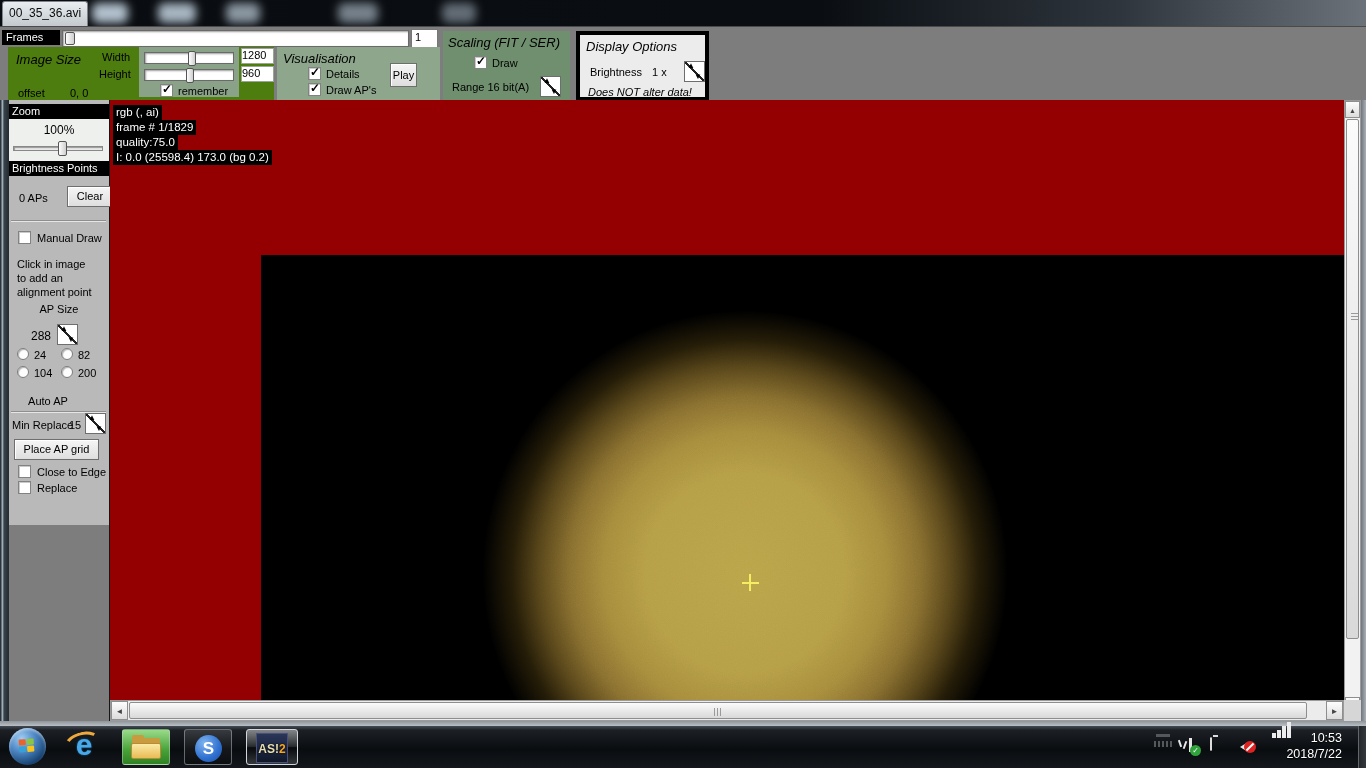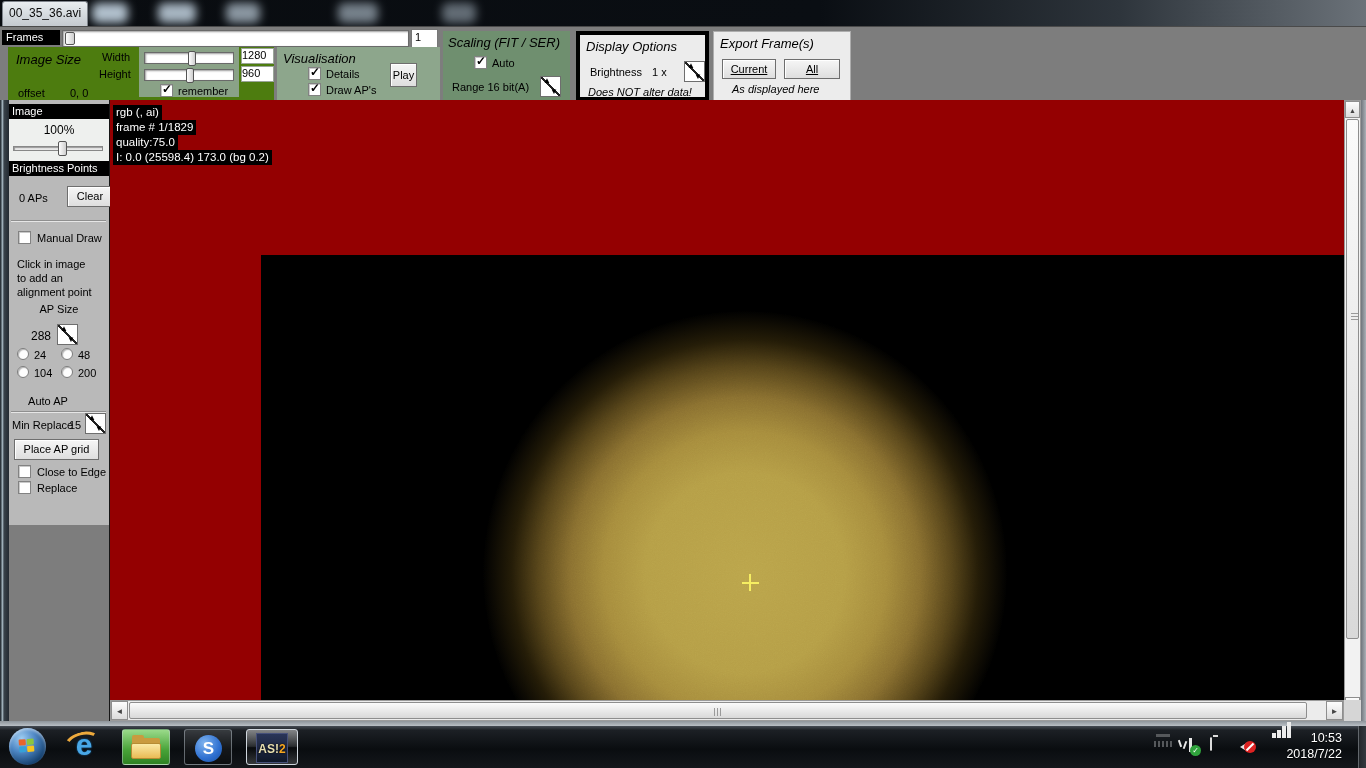--- a/index.html
+++ b/index.html
@@ -191,50 +191,44 @@
       </span>
     <div class="abs" style="left:49px;top:37px">Draw AP's</div>
     <div class="btn3d" style="left:113px;top:16px;width:27px;height:24px;line-height:22px">Play</div>
   </div>
 
   <div class="panel p-scaling">
     <div class="abs panel-title" style="left:5px;top:4px">Scaling (FIT / SER)</div>
     <span class="cb" style="left:31px;top:25px">
         <span class="tick">✓</span>
       </span>
-    <div class="abs" style="left:49px;top:26px">Auto</div>
+    <div class="abs" style="left:49px;top:26px">Draw</div>
     <div class="abs" style="left:9px;top:50px">Range 16 bit(A)</div>
     <span class="spin" style="left:97px;top:45px">
       <span class="up">▲</span>
       <span class="dn">▼</span>
     </span>
   </div>
 
   <div class="panel p-display">
     <div class="abs panel-title" style="left:6px;top:4px">Display Options</div>
     <div class="abs" style="left:10px;top:31px">Brightness</div>
     <div class="abs" style="left:72px;top:31px">1 x</div>
     <span class="spin" style="left:104px;top:26px">
       <span class="up">▲</span>
       <span class="dn">▼</span>
     </span>
     <div class="abs note-italic" style="left:8px;top:51px">Does NOT alter data!</div>
   </div>
 
-  <div class="panel p-export">
-    <div class="abs panel-title" style="left:6px;top:4px">Export Frame(s)</div>
-    <div class="btn3d" style="left:8px;top:27px;width:54px;height:20px;line-height:18px;text-decoration:underline">Current</div>
-    <div class="btn3d" style="left:70px;top:27px;width:56px;height:20px;line-height:18px;text-decoration:underline">All</div>
-    <div class="abs note-italic" style="left:18px;top:51px">As displayed here</div>
-  </div>
 </div>
 
 <div class="abs win-left-edge"></div>
 <div class="abs sidebar">
-  <div class="black-bar" style="top:4px">Image</div>
+  <div class="black-bar" style="top:4px">Zoom</div>
   <div class="zoom-box">
     <div class="abs" style="left:0;top:4px;width:100px;text-align:center;font-size:12px">100%</div>
     <div class="zoom-slider-groove">
       <span class="slider-thumb" style="left:44px;top:-6px;width:9px;height:15px"></span>
     </div>
   </div>
   <div class="black-bar" style="top:61px">Brightness Points</div>
 
   <div class="abs" style="left:10px;top:92px">0 APs</div>
   <div class="btn3d" style="left:58px;top:86px;width:46px;height:21px;line-height:19px">Clear</div>
@@ -250,21 +244,21 @@
 
   <div class="abs" style="left:22px;top:229px;font-size:12px">288</div>
   <span class="spin" style="left:48px;top:224px">
     <span class="up">▲</span>
     <span class="dn">▼</span>
   </span>
 
   <span class="radio" style="left:8px;top:248px"></span>
   <div class="abs" style="left:25px;top:249px">24</div>
   <span class="radio" style="left:52px;top:248px"></span>
-  <div class="abs" style="left:69px;top:249px">48</div>
+  <div class="abs" style="left:69px;top:249px">82</div>
   <span class="radio" style="left:8px;top:266px"></span>
   <div class="abs" style="left:25px;top:267px">104</div>
   <span class="radio" style="left:52px;top:266px"></span>
   <div class="abs" style="left:69px;top:267px">200</div>
 
   <div class="abs" style="left:0;top:295px;width:78px;text-align:center">Auto AP</div>
   <div class="divider" style="top:311px"></div>
 
   <div class="abs" style="left:3px;top:319px">Min Replace</div>
   <div class="abs" style="left:60px;top:319px">15</div>

